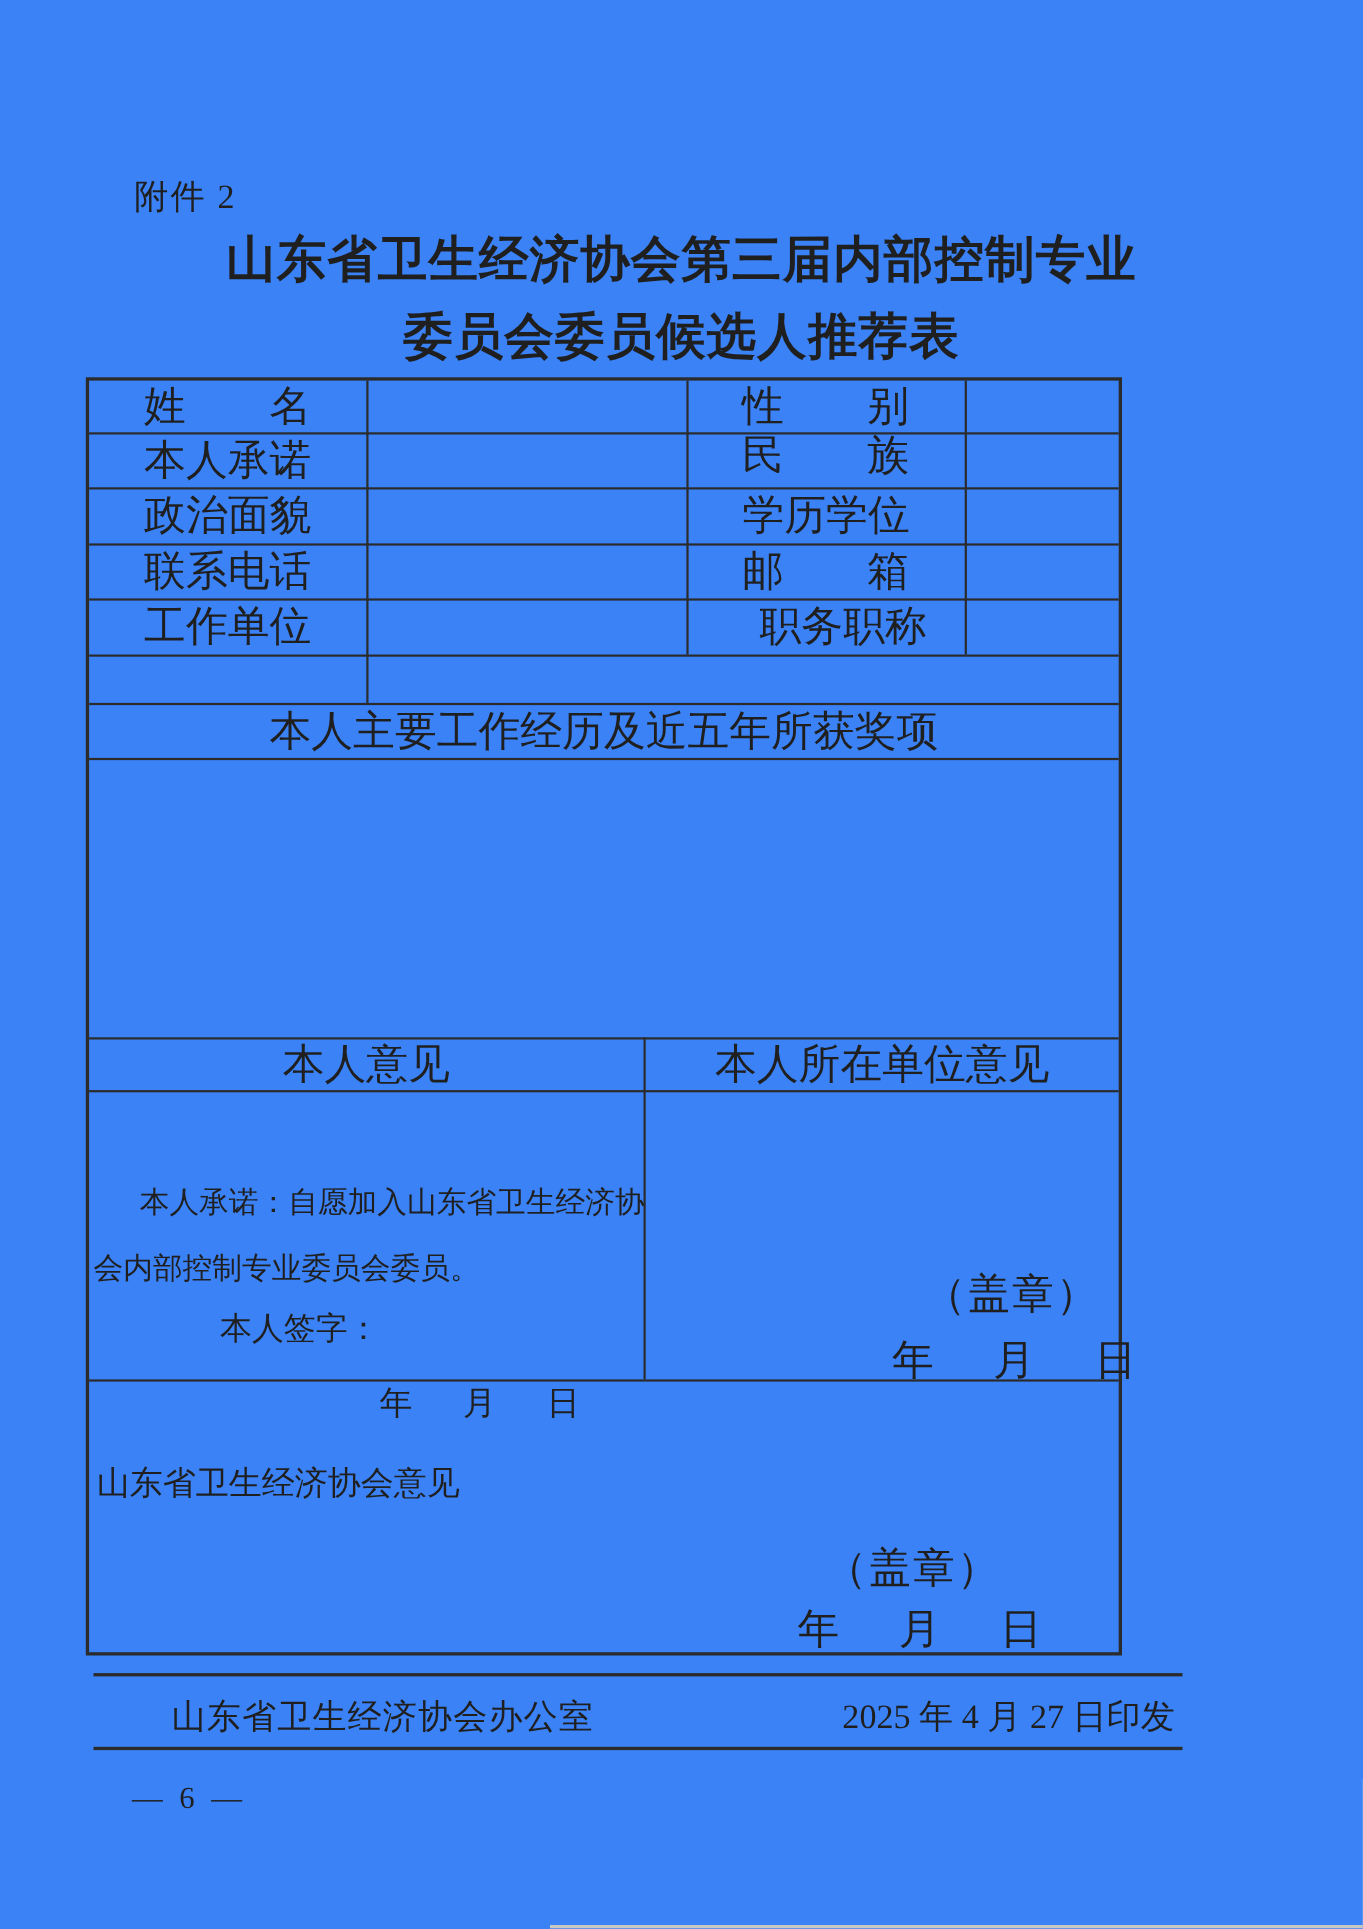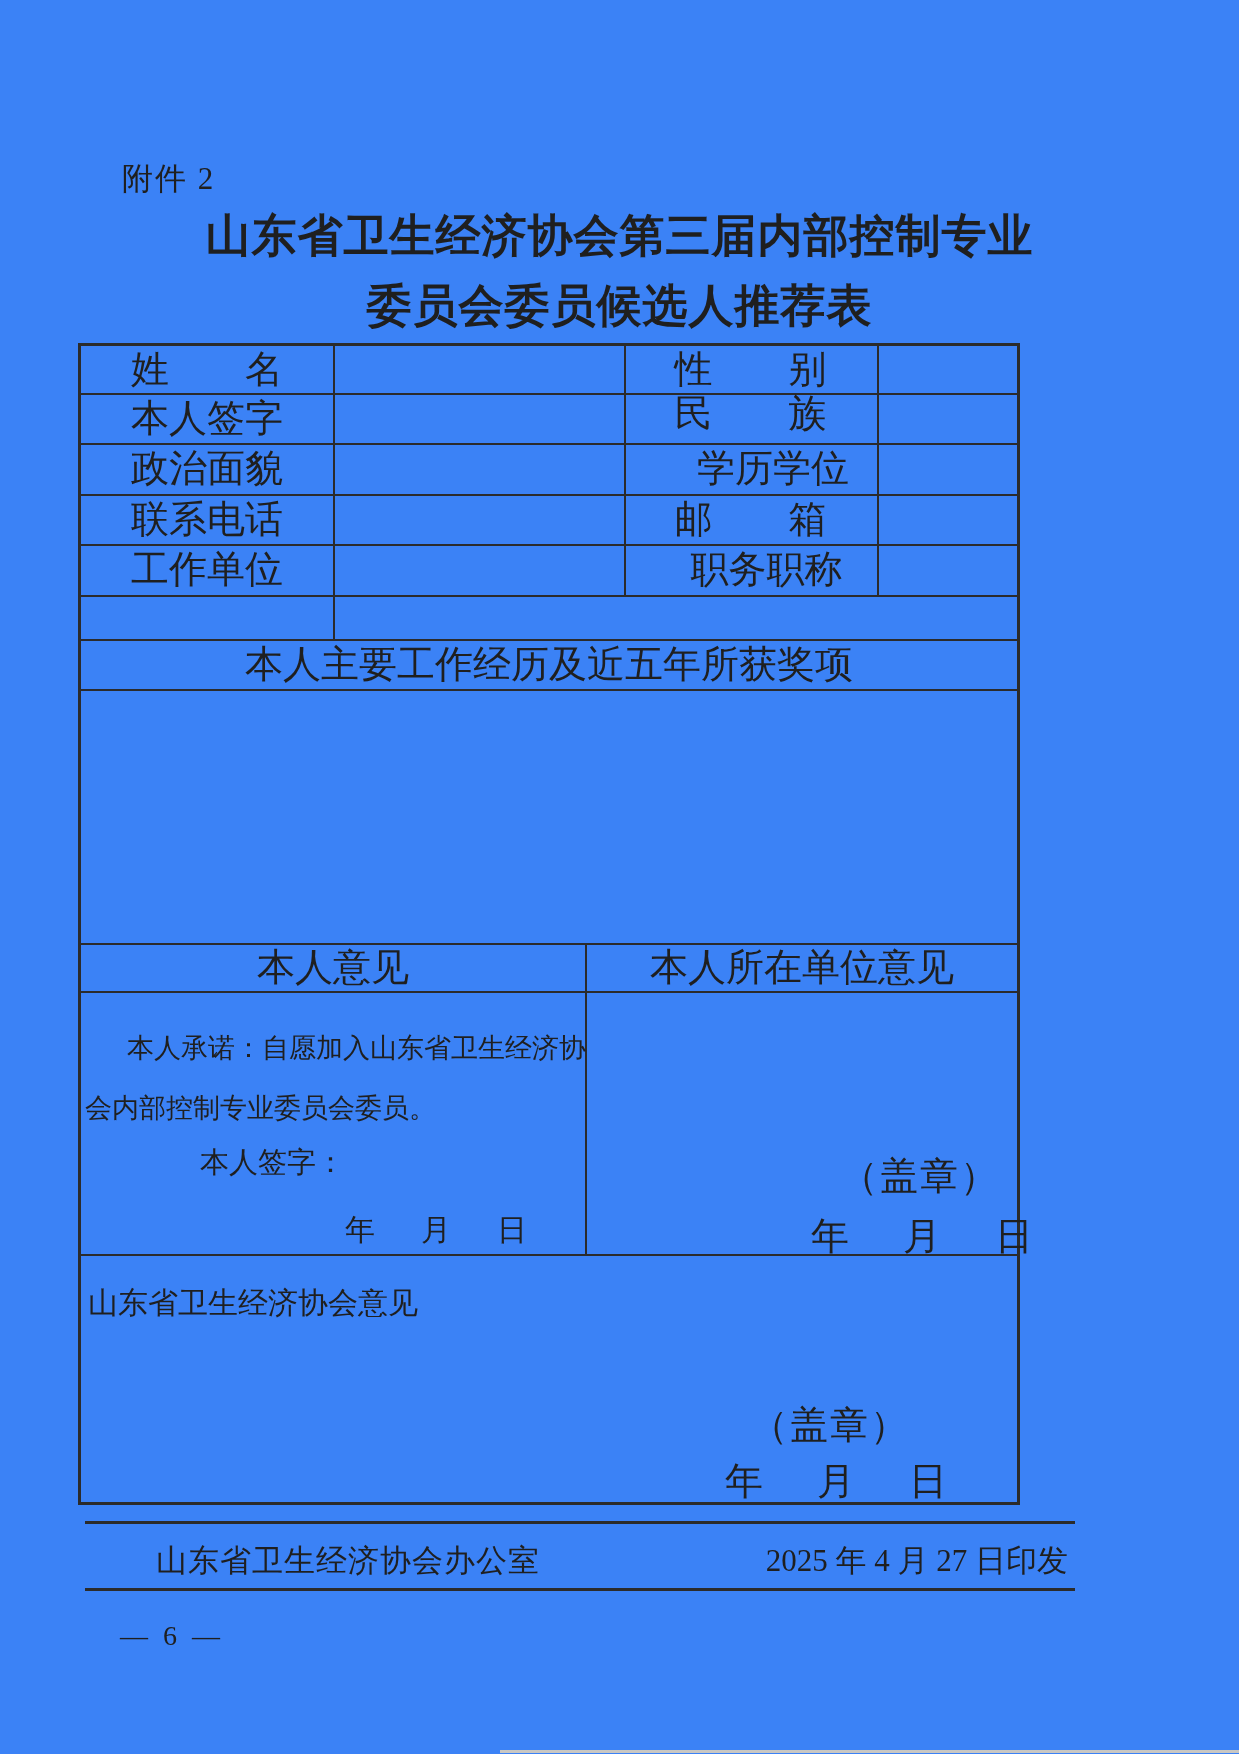--- a/index.html
+++ b/index.html
@@ -14,21 +14,21 @@
   .title.l1 { top:206px; }
   .title.l2 { top:276px; }
 
   .tbl { position:absolute; left:78px; top:343px; width:942px; height:1162px;
          border:3px solid #2b2b2b; box-sizing:border-box; }
   .hl { position:absolute; left:0; right:0; height:2px; background:#2b2b2b; }
   .vl { position:absolute; width:2px; background:#2b2b2b; }
 
   .cell { position:absolute; display:flex; align-items:center; justify-content:center;
           font-size:38px; white-space:nowrap; }
-  .txt { position:absolute; font-size:30px; white-space:nowrap; }
+  .txt { position:absolute; font-size:30px; white-space:nowrap;margin-top:45px; }
   .pledge { font-size:27px; }
   .date { letter-spacing:8px; }
   .seal { letter-spacing:2px; }
 
   .footer-rule { position:absolute; left:85px; width:990px; height:3px; background:#2b2b2b; }
   .footer-office { position:absolute; left:156px; top:1540px; font-size:31px; letter-spacing:1px; }
   .footer-date { position:absolute; left:700px; width:368px; top:1540px; font-size:31px; text-align:right; }
   .page-num { position:absolute; left:120px; top:1620px; font-size:28px; letter-spacing:4px; }
   .scan-edge { position:absolute; left:500px; right:0; bottom:1px; height:3px; background:#c9c7c3; }
 </style>
@@ -57,28 +57,28 @@
     <div class="vl" style="left:252px; top:0; height:293px"></div>
     <div class="vl" style="left:543px; top:0; height:249px"></div>
     <div class="vl" style="left:796px; top:0; height:249px"></div>
     <div class="vl" style="left:504px; top:597px; height:311px"></div>
 
     <div class="cell" style="left:0;width:252px;top:0;height:47px">姓　　名</div>
     <div class="cell" style="left:254px;width:289px;top:0;height:47px"></div>
     <div class="cell" style="left:543px;width:253px;top:0;height:47px">性　　别</div>
     <div class="cell" style="left:798px;width:138px;top:0;height:47px"></div>
 
-    <div class="cell" style="left:0;width:252px;top:47px;height:50px">本人签字</div>
+    <div class="cell" style="left:0;width:252px;top:47px;height:50px">本人承诺</div>
     <div class="cell" style="left:254px;width:289px;top:47px;height:50px"></div>
     <div class="cell" style="left:543px;width:253px;top:47px;height:40px">民　　族</div>
     <div class="cell" style="left:798px;width:138px;top:47px;height:50px"></div>
 
     <div class="cell" style="left:0;width:252px;top:97px;height:51px">政治面貌</div>
     <div class="cell" style="left:254px;width:289px;top:97px;height:51px"></div>
-    <div class="cell" style="left:571px;width:242px;top:97px;height:51px">学历学位</div>
+    <div class="cell" style="left:549px;width:242px;top:97px;height:51px">学历学位</div>
     <div class="cell" style="left:798px;width:138px;top:97px;height:51px"></div>
 
     <div class="cell" style="left:0;width:252px;top:148px;height:50px">联系电话</div>
     <div class="cell" style="left:254px;width:289px;top:148px;height:50px"></div>
     <div class="cell" style="left:543px;width:253px;top:148px;height:50px">邮　　箱</div>
     <div class="cell" style="left:798px;width:138px;top:148px;height:50px"></div>
 
     <div class="cell" style="left:0;width:252px;top:198px;height:51px">工作单位</div>
     <div class="cell" style="left:254px;width:289px;top:198px;height:51px"></div>
     <div class="cell" style="left:559px;width:253px;top:198px;height:51px">职务职称</div>

